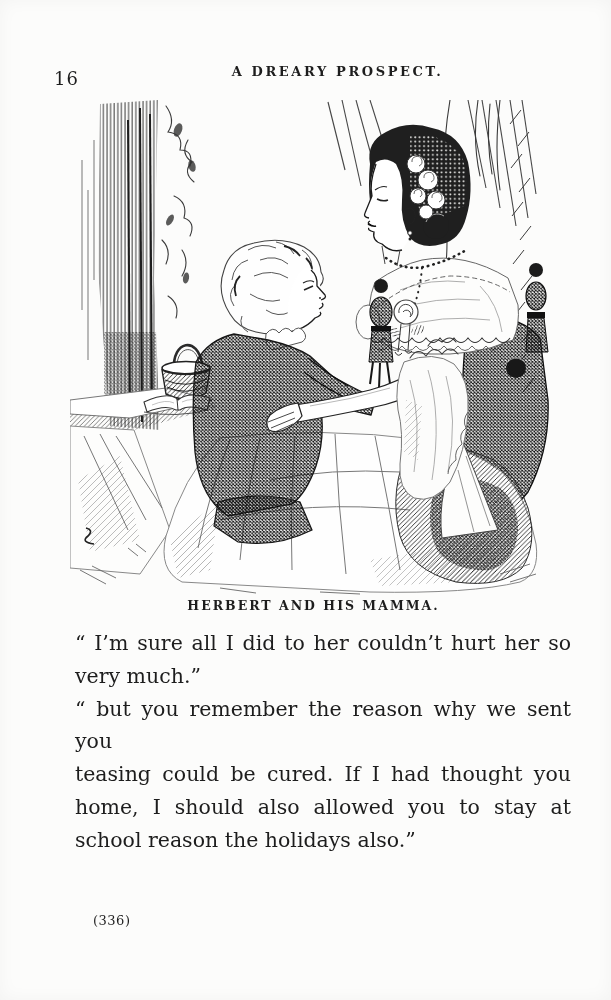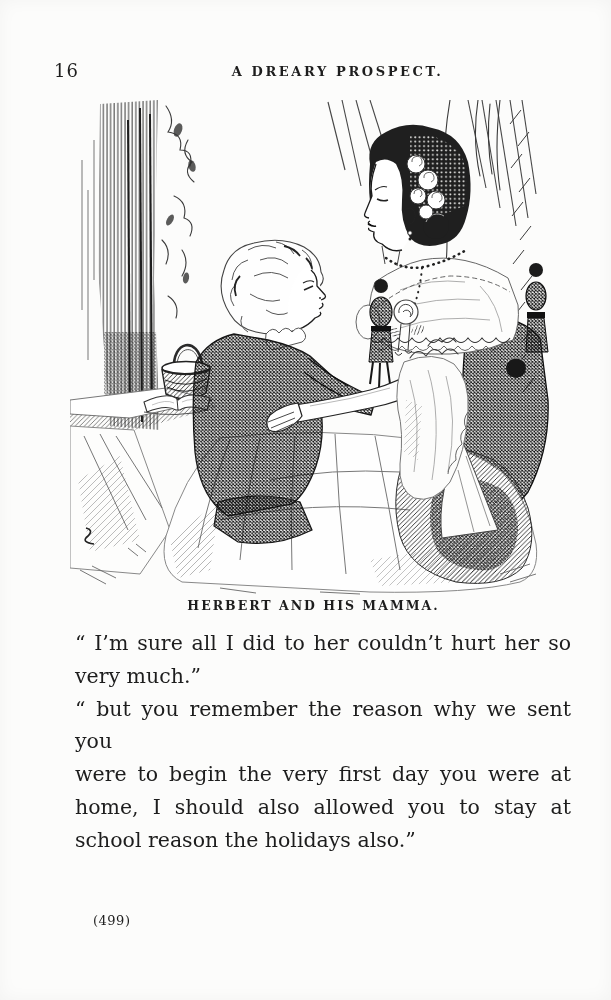--- a/index.html
+++ b/index.html
@@ -2,21 +2,21 @@
 <html><head>
 <meta charset="utf-8">
 <style>
   html,body{margin:0;padding:0;background:#ffffff;}
   .page{
     position:relative;width:611px;height:1000px;margin:0 auto;
     background:#fcfcfb;color:#1d1d1d;overflow:hidden;
     font-family:"DejaVu Serif","Liberation Serif",serif;
     box-shadow:inset 0 0 18px rgba(0,0,0,0.04);
   }
-  .pagenum{position:absolute;left:54px;top:60px;font-size:18px;letter-spacing:1px;}
+  .pagenum{position:absolute;left:54px;top:68px;font-size:18px;letter-spacing:1px;}
   .running{position:absolute;left:0;right:0;top:64px;padding-left:18px;text-align:center;
     font-size:13px;font-weight:bold;letter-spacing:2.6px;margin-left:46px;}
   .art{position:absolute;left:70px;top:100px;width:492px;height:496px;}
   .caption{position:absolute;left:0;right:0;top:598px;padding-left:16px;text-align:center;
     font-size:12.5px;font-weight:bold;letter-spacing:2px;}
   .bodytext{position:absolute;left:47px;top:627px;width:524px;font-size:20.5px;line-height:32.8px;}
   .ln{text-align:justify;text-align-last:justify;margin-left:28px;}
   .ln.last{text-align:right;text-align-last:left;}
   .ln.indent{text-indent:30px;}
   .sig{position:absolute;left:93px;top:913px;font-size:13px;letter-spacing:0.5px;}
@@ -291,20 +291,20 @@
     </g>
     <path d="M16,428 q8,2 2,8 q-8,6 6,8" fill="none" stroke="#222" stroke-width="1.6"></path>
   </svg>
 
   <div class="caption">HERBERT AND HIS MAMMA.</div>
 
   <div class="bodytext">
     <div class="ln">“ I’m sure all I did to her couldn’t hurt her so</div>
     <div class="ln last">very much.”</div>
     <div class="ln">“ but you remember the reason why we sent you</div>
-    <div class="ln">were to begin the very first day you were at</div>
+    <div class="ln">teasing could be cured.  If I had thought you</div>
     <div class="ln">home, I should also allowed you to stay at</div>
     <div class="ln last">school reason the holidays also.”</div>
   </div>
 
-  <div class="sig">(499)</div>
+  <div class="sig">(336)</div>
 
 </div>
 
 </body></html>

